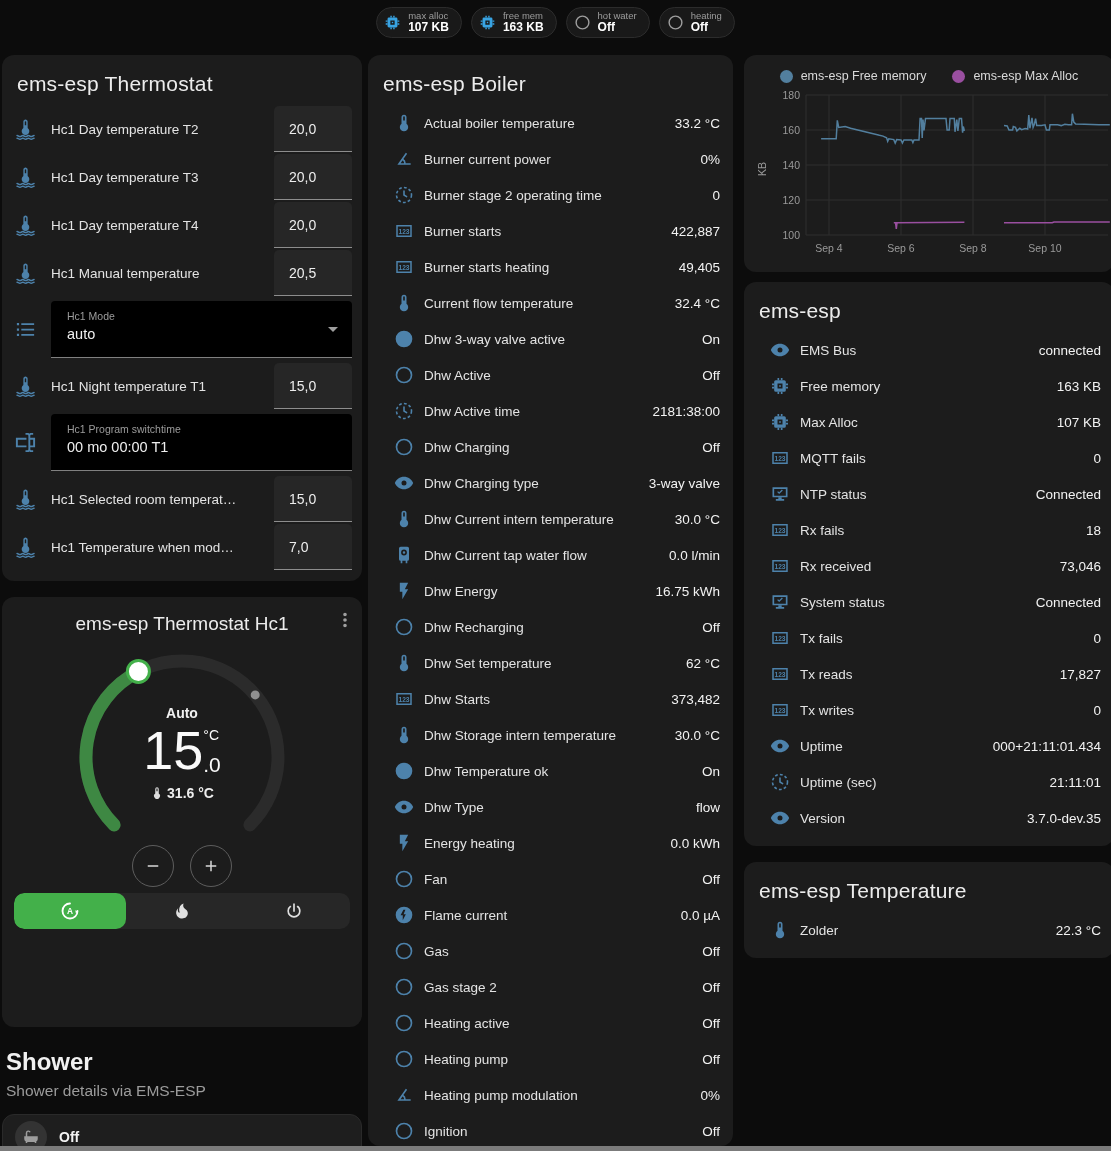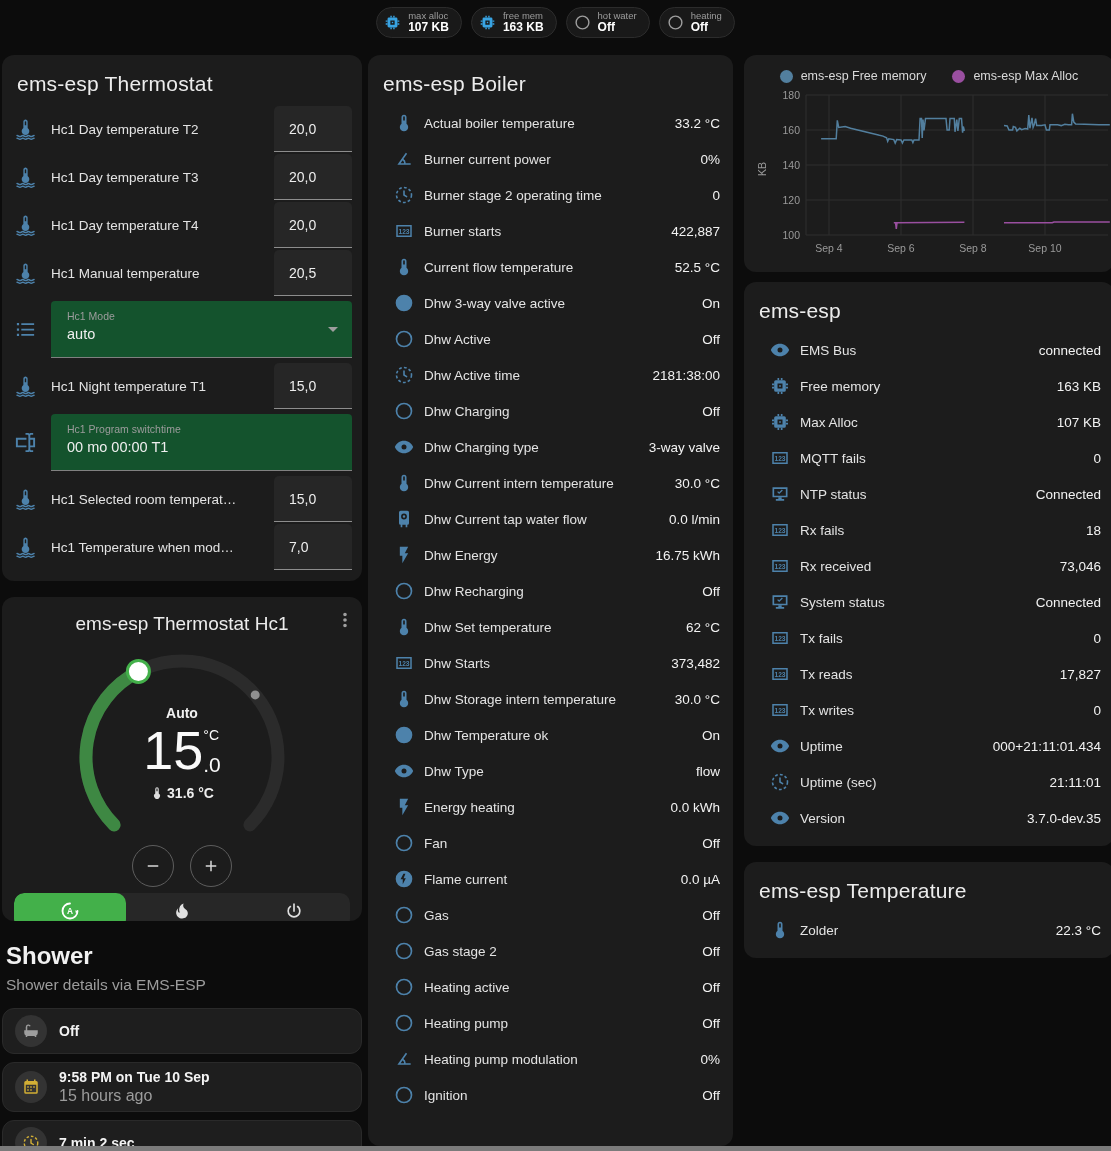--- a/index.html
+++ b/index.html
@@ -38,28 +38,28 @@
 
   .boiler-card{height:1091px;overflow:hidden}
 
   
   .trow{display:flex;align-items:center;min-height:48px;padding:0 10px 0 12px}
   .trow .icon{width:23px;height:23px;flex:none;margin-right:14px}
   .tlabel{flex:1;font-size:13.5px;color:#e3e3e3;white-space:nowrap;overflow:hidden;text-overflow:ellipsis}
   .numbox{width:78px;height:46px;background:var(--field-bg);border-radius:5px 5px 0 0;border-bottom:1px solid #8d8d8d;display:flex;align-items:center;padding-left:15px;font-size:14px;color:#ededed;cursor:text}
   .fieldrow{display:flex;align-items:center;padding:4px 10px 4px 12px}
   .fieldrow .icon{width:23px;height:23px;flex:none;margin-right:14px}
-  .bigfield{position:relative;flex:1;height:57px;background:#14532d;border-radius:4px 4px 0 0;border-bottom:1px solid #808080;padding:9px 30px 17px 16px;cursor:pointer}
+  .bigfield{position:relative;flex:1;height:57px;background:#000000;border-radius:4px 4px 0 0;border-bottom:1px solid #808080;padding:9px 30px 17px 16px;cursor:pointer}
   .bigfield .flabel{display:block;font-size:10.5px;color:var(--text-secondary);line-height:1.2}
   .bigfield .fvalue{display:block;font-size:14.5px;color:#efefef;margin-top:3px}
   .caret{position:absolute;right:14px;top:50%;margin-top:-2px;width:0;height:0;border-left:5px solid transparent;border-right:5px solid transparent;border-top:5px solid #9e9e9e}
   .entities-pad{padding-bottom:10px}
 
   
-  .dial-card{height:324px;overflow:hidden}
+  .dial-card{height:430px;overflow:hidden}
   .dial-title{text-align:center;font-size:19px;font-weight:500;color:#ececec;padding:16px 40px 0 40px;margin:0}
   .menu-dots{position:absolute;top:12px;right:6px;width:22px;height:22px;color:#9e9e9e;cursor:pointer}
   .dial-wrap{position:relative;width:100%;height:250px;margin-top:-4px}
   .dial-wrap svg.dial{position:absolute;left:50%;top:8px;margin-left:-120px}
   .dial-center{position:absolute;left:0;top:0;width:100%;height:100%;display:flex;flex-direction:column;align-items:center;justify-content:center;pointer-events:none}
   .hvac-label{font-size:14px;font-weight:bold;color:#f0f0f0;margin-top:-6px}
   .target-num{display:flex;align-items:flex-end;margin-top:2px}
   .target-whole{font-size:54px;font-weight:400;color:#fafafa;line-height:1}
   .target-stack{display:flex;flex-direction:column;align-items:flex-start;margin-top:2px}
   .target-unit{font-size:14px;color:#fafafa;line-height:1.1}
@@ -430,25 +430,35 @@
                 <path d="M3.6 5.8h16.8v12.4H3.6z" fill="none" stroke="currentColor" stroke-width="1.8" stroke-linecap="round"></path>
                 <text x="12" y="15.2" font-size="8" font-weight="bold" text-anchor="middle" fill="currentColor" font-family="Liberation Sans, sans-serif">123</text>
               </svg>
             </span>
             <span class="elabel">Burner starts</span>
             <span class="evalue">422,887</span>
           </div>
           <div class="erow">
             <span class="icon" style="color: rgb(77, 130, 171);">
               <svg viewBox="0 0 24 24">
+                <path d="M3.6 5.8h16.8v12.4H3.6z" fill="none" stroke="currentColor" stroke-width="1.8" stroke-linecap="round"></path>
+                <text x="12" y="15.2" font-size="8" font-weight="bold" text-anchor="middle" fill="currentColor" font-family="Liberation Sans, sans-serif">123</text>
+              </svg>
+            </span>
+            <span class="elabel">Burner starts heating</span>
+            <span class="evalue">49,405</span>
+          </div>
+          <div class="erow">
+            <span class="icon" style="color: rgb(77, 130, 171);">
+              <svg viewBox="0 0 24 24">
                 <path d="M15 13V5a3 3 0 0 0-6 0v8a5 5 0 1 0 6 0M12 4a1 1 0 0 1 1 1v4h-2V5a1 1 0 0 1 1-1Z" fill="currentColor" fill-rule="evenodd"></path>
               </svg>
             </span>
             <span class="elabel">Current flow temperature</span>
-            <span class="evalue">52.5 °C</span>
+            <span class="evalue">32.4 °C</span>
           </div>
           <div class="erow">
             <span class="icon" style="color: rgb(77, 130, 171);">
               <svg viewBox="0 0 24 24">
                 <path d="M12,2A10,10 0 0,1 22,12A10,10 0 0,1 12,22A10,10 0 0,1 2,12A10,10 0 0,1 12,2M10,17L5,12L6.41,10.59L10,14.17L17.59,6.58L19,8L10,17Z" fill="currentColor"></path>
               </svg>
             </span>
             <span class="elabel">Dhw 3-way valve active</span>
             <span class="evalue">On</span>
           </div>

